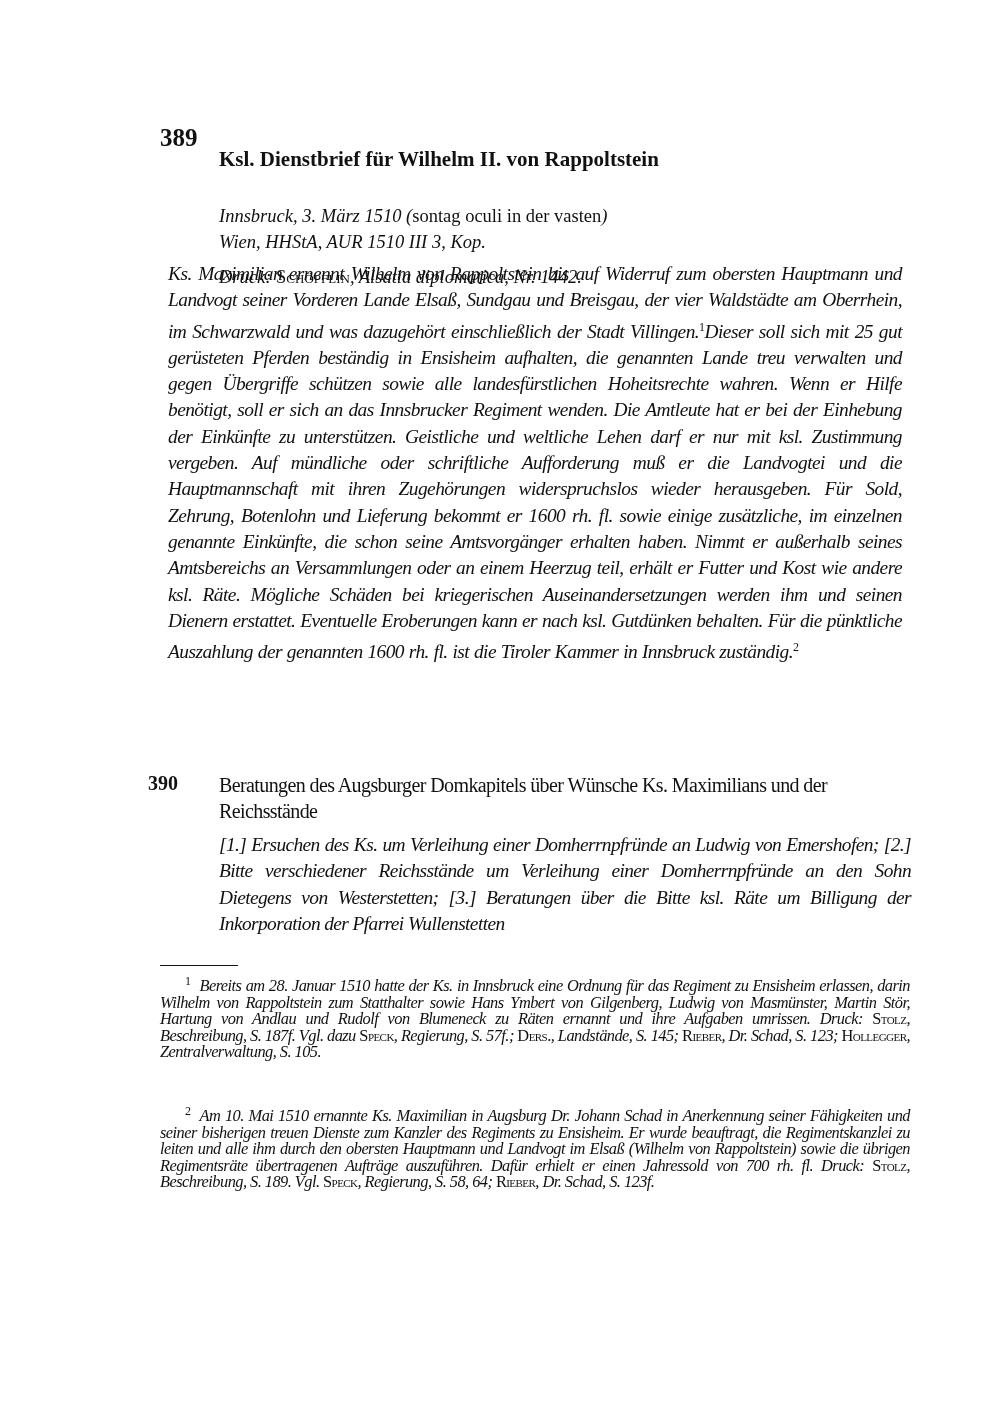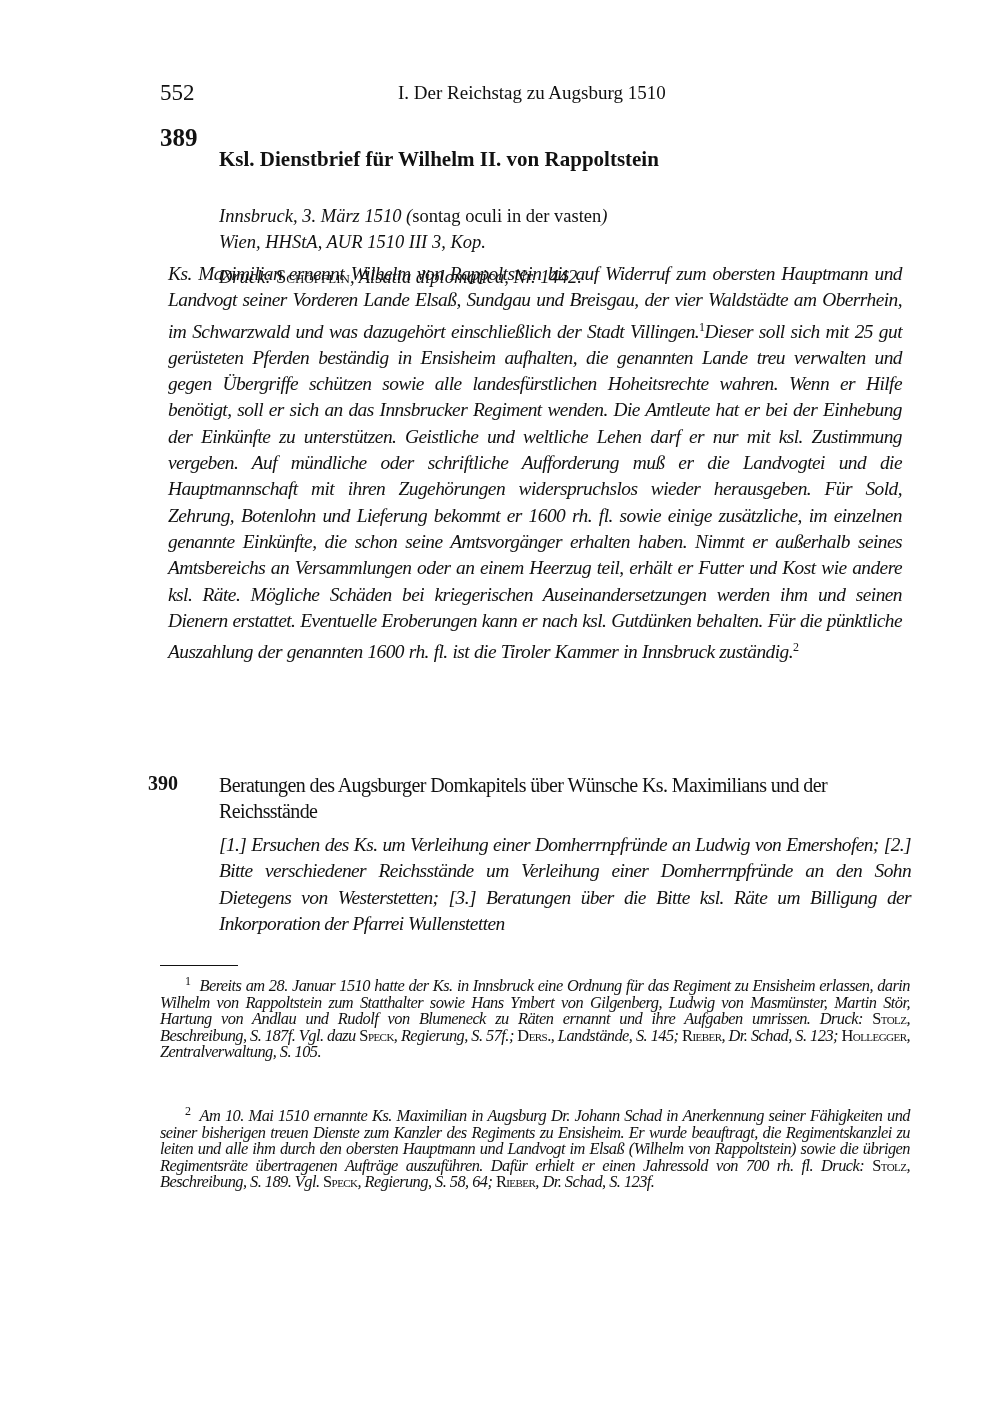--- a/index.html
+++ b/index.html
@@ -27,24 +27,20 @@
   .fn-rule { position:absolute; left:160px; top:965px; width:78px; height:1px; background:#111; }
   .footnote { position:absolute; left:160px; width:750px; font-style:italic; font-size:16.4px;
               line-height:16.6px; text-align:justify; letter-spacing:-0.55px; }
   .fn-mark { font-style:normal; font-size:12px; vertical-align:6px; margin-left:25px; margin-right:9px; }
 </style>
 </head>
 <body>
 
 <div class="page">
 
-  <div class="header">
-    <span class="pageno">552</span>
-    <span class="running">I. Der Reichstag zu Augsburg 1510</span>
-  </div>
 
   <div class="doc-head" style="top:124px;">
     <span class="doc-num">389</span>
     <span class="doc-title">Ksl. Dienstbrief für Wilhelm II. von Rappoltstein</span>
   </div>
   <div class="meta" style="top:158px;"><span>Innsbruck, 3. März 1510 (</span><span class="upright">sontag oculi in der vasten</span><span>)</span></div>
   <div class="meta" style="top:184px;">Wien, HHStA, AUR 1510 III 3, Kop.</div>
   <div class="meta" style="top:219px;"><span>Druck:</span> <span class="sc">Schöpflin</span><span>, Alsatia diplomatica, Nr. 1442.</span></div>
 
   <div class="regest" style="top:253px;">

